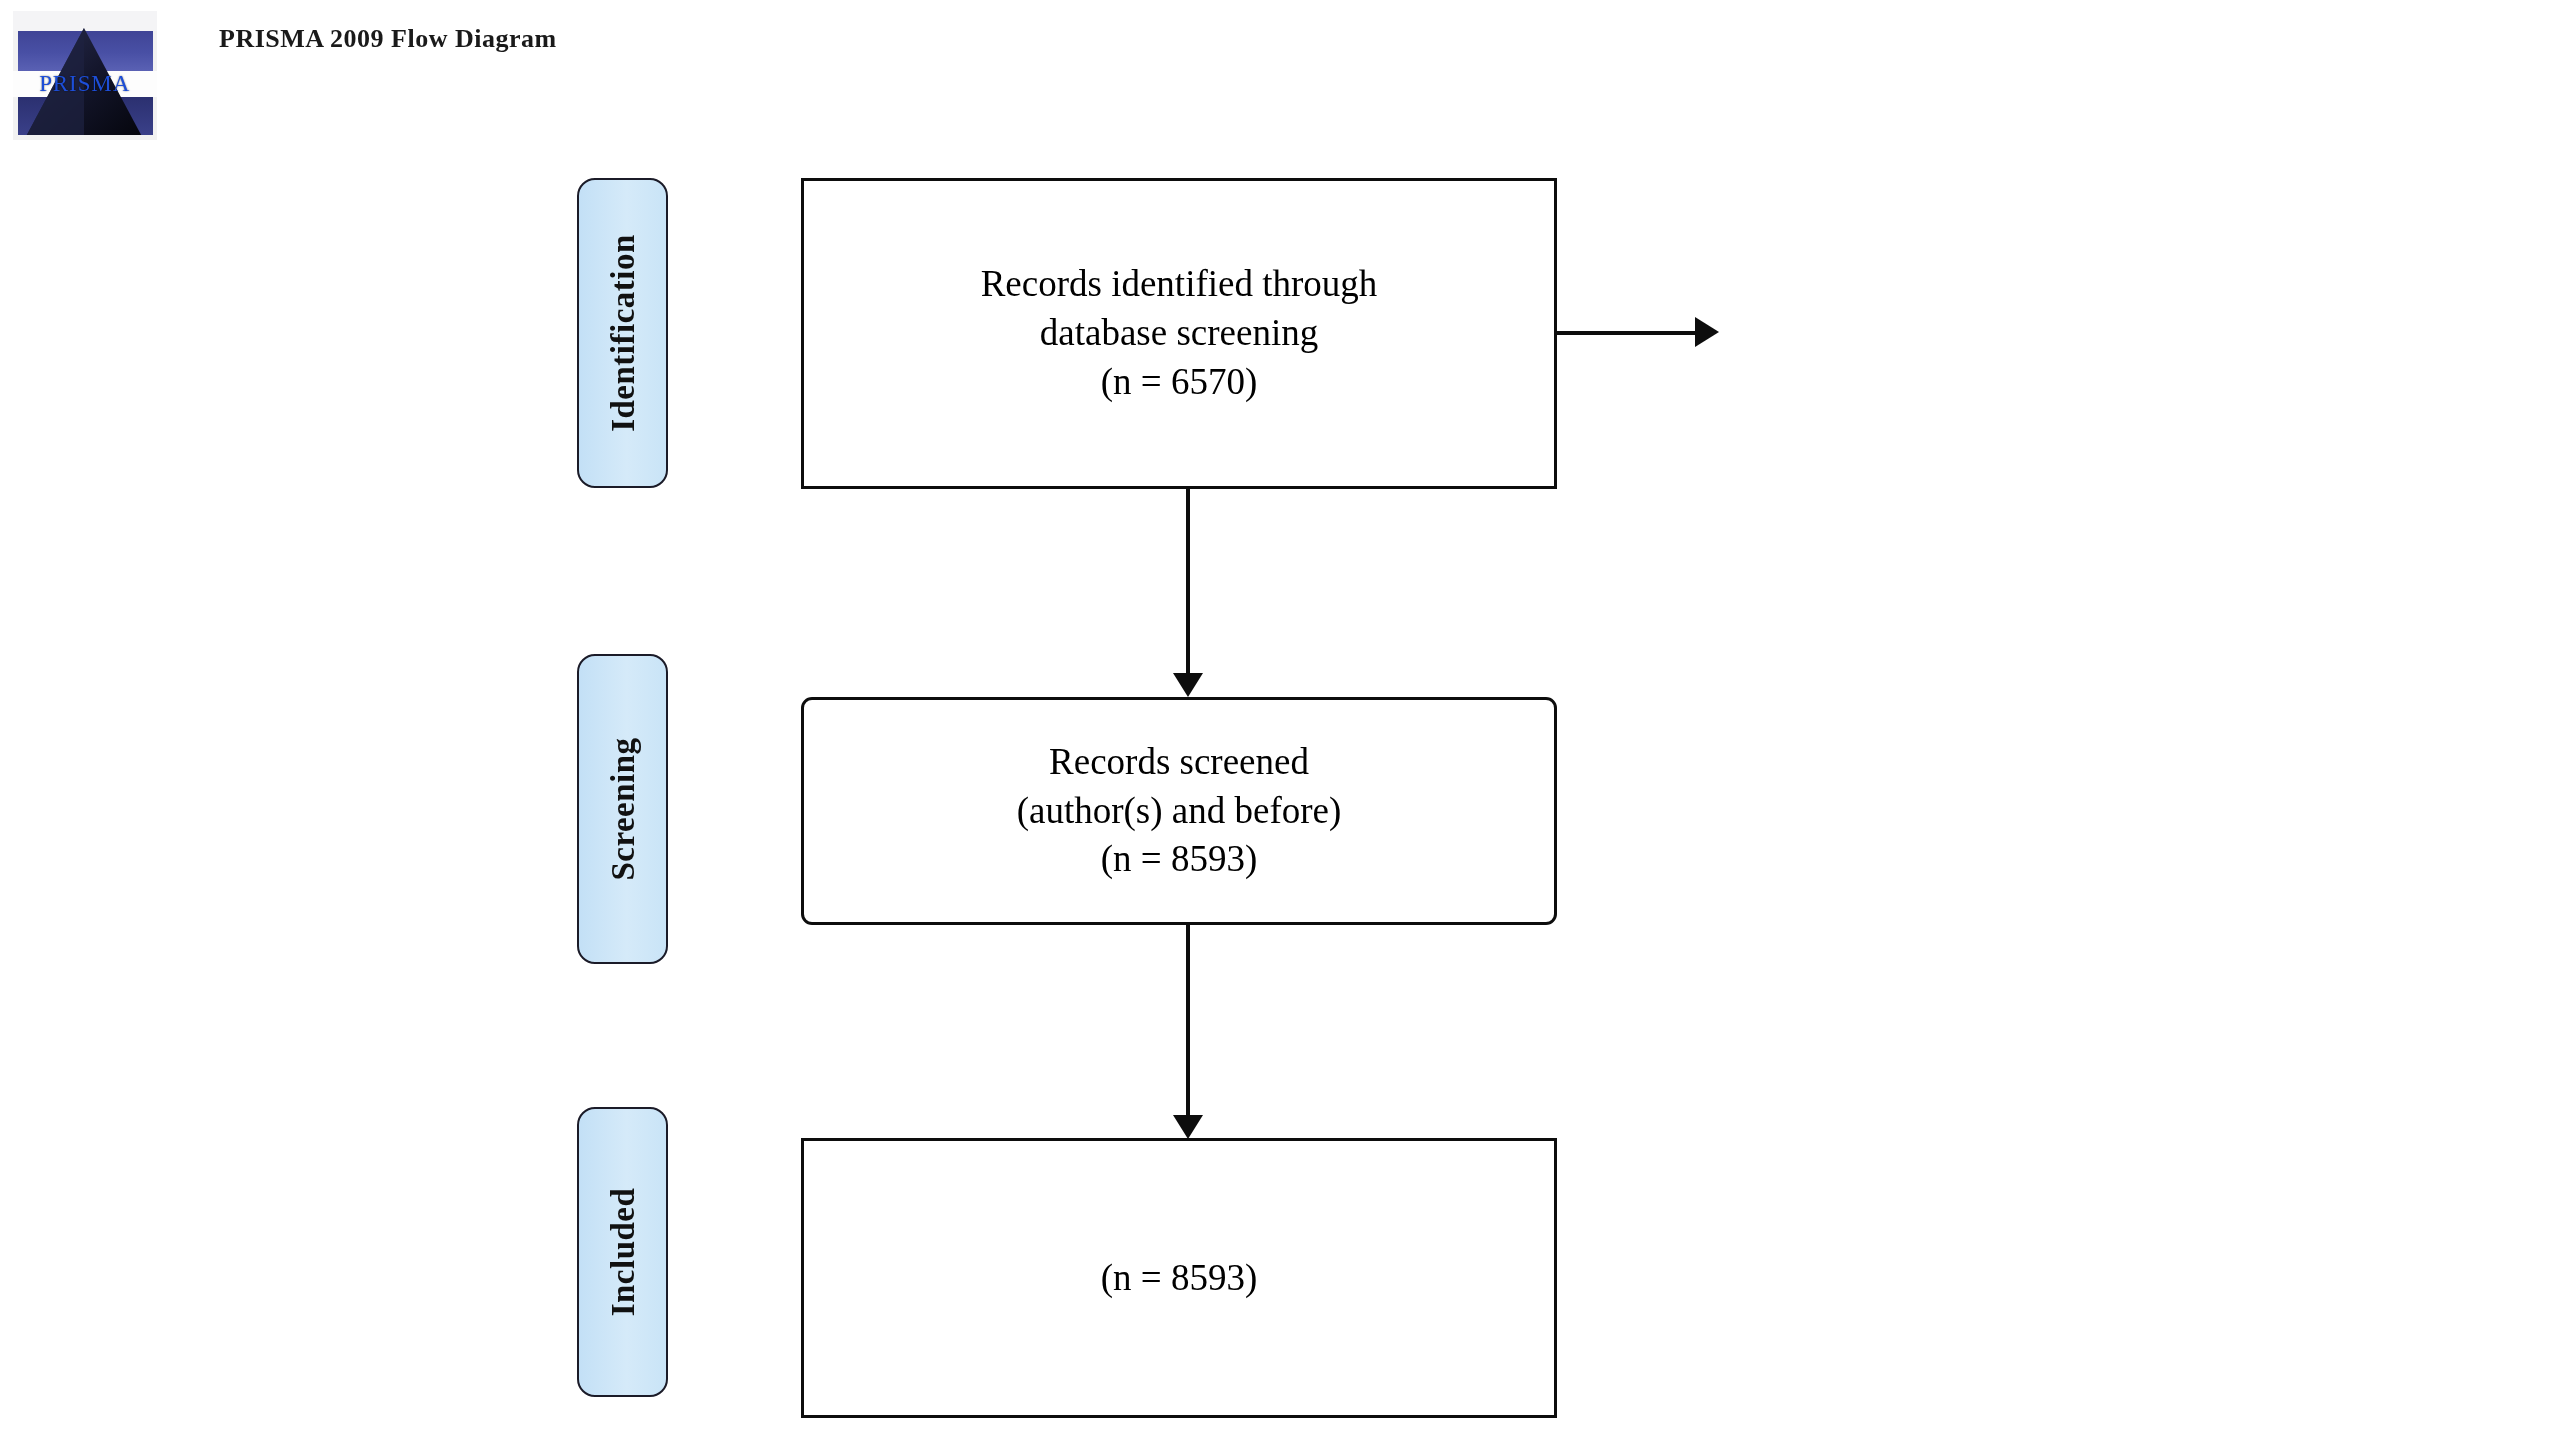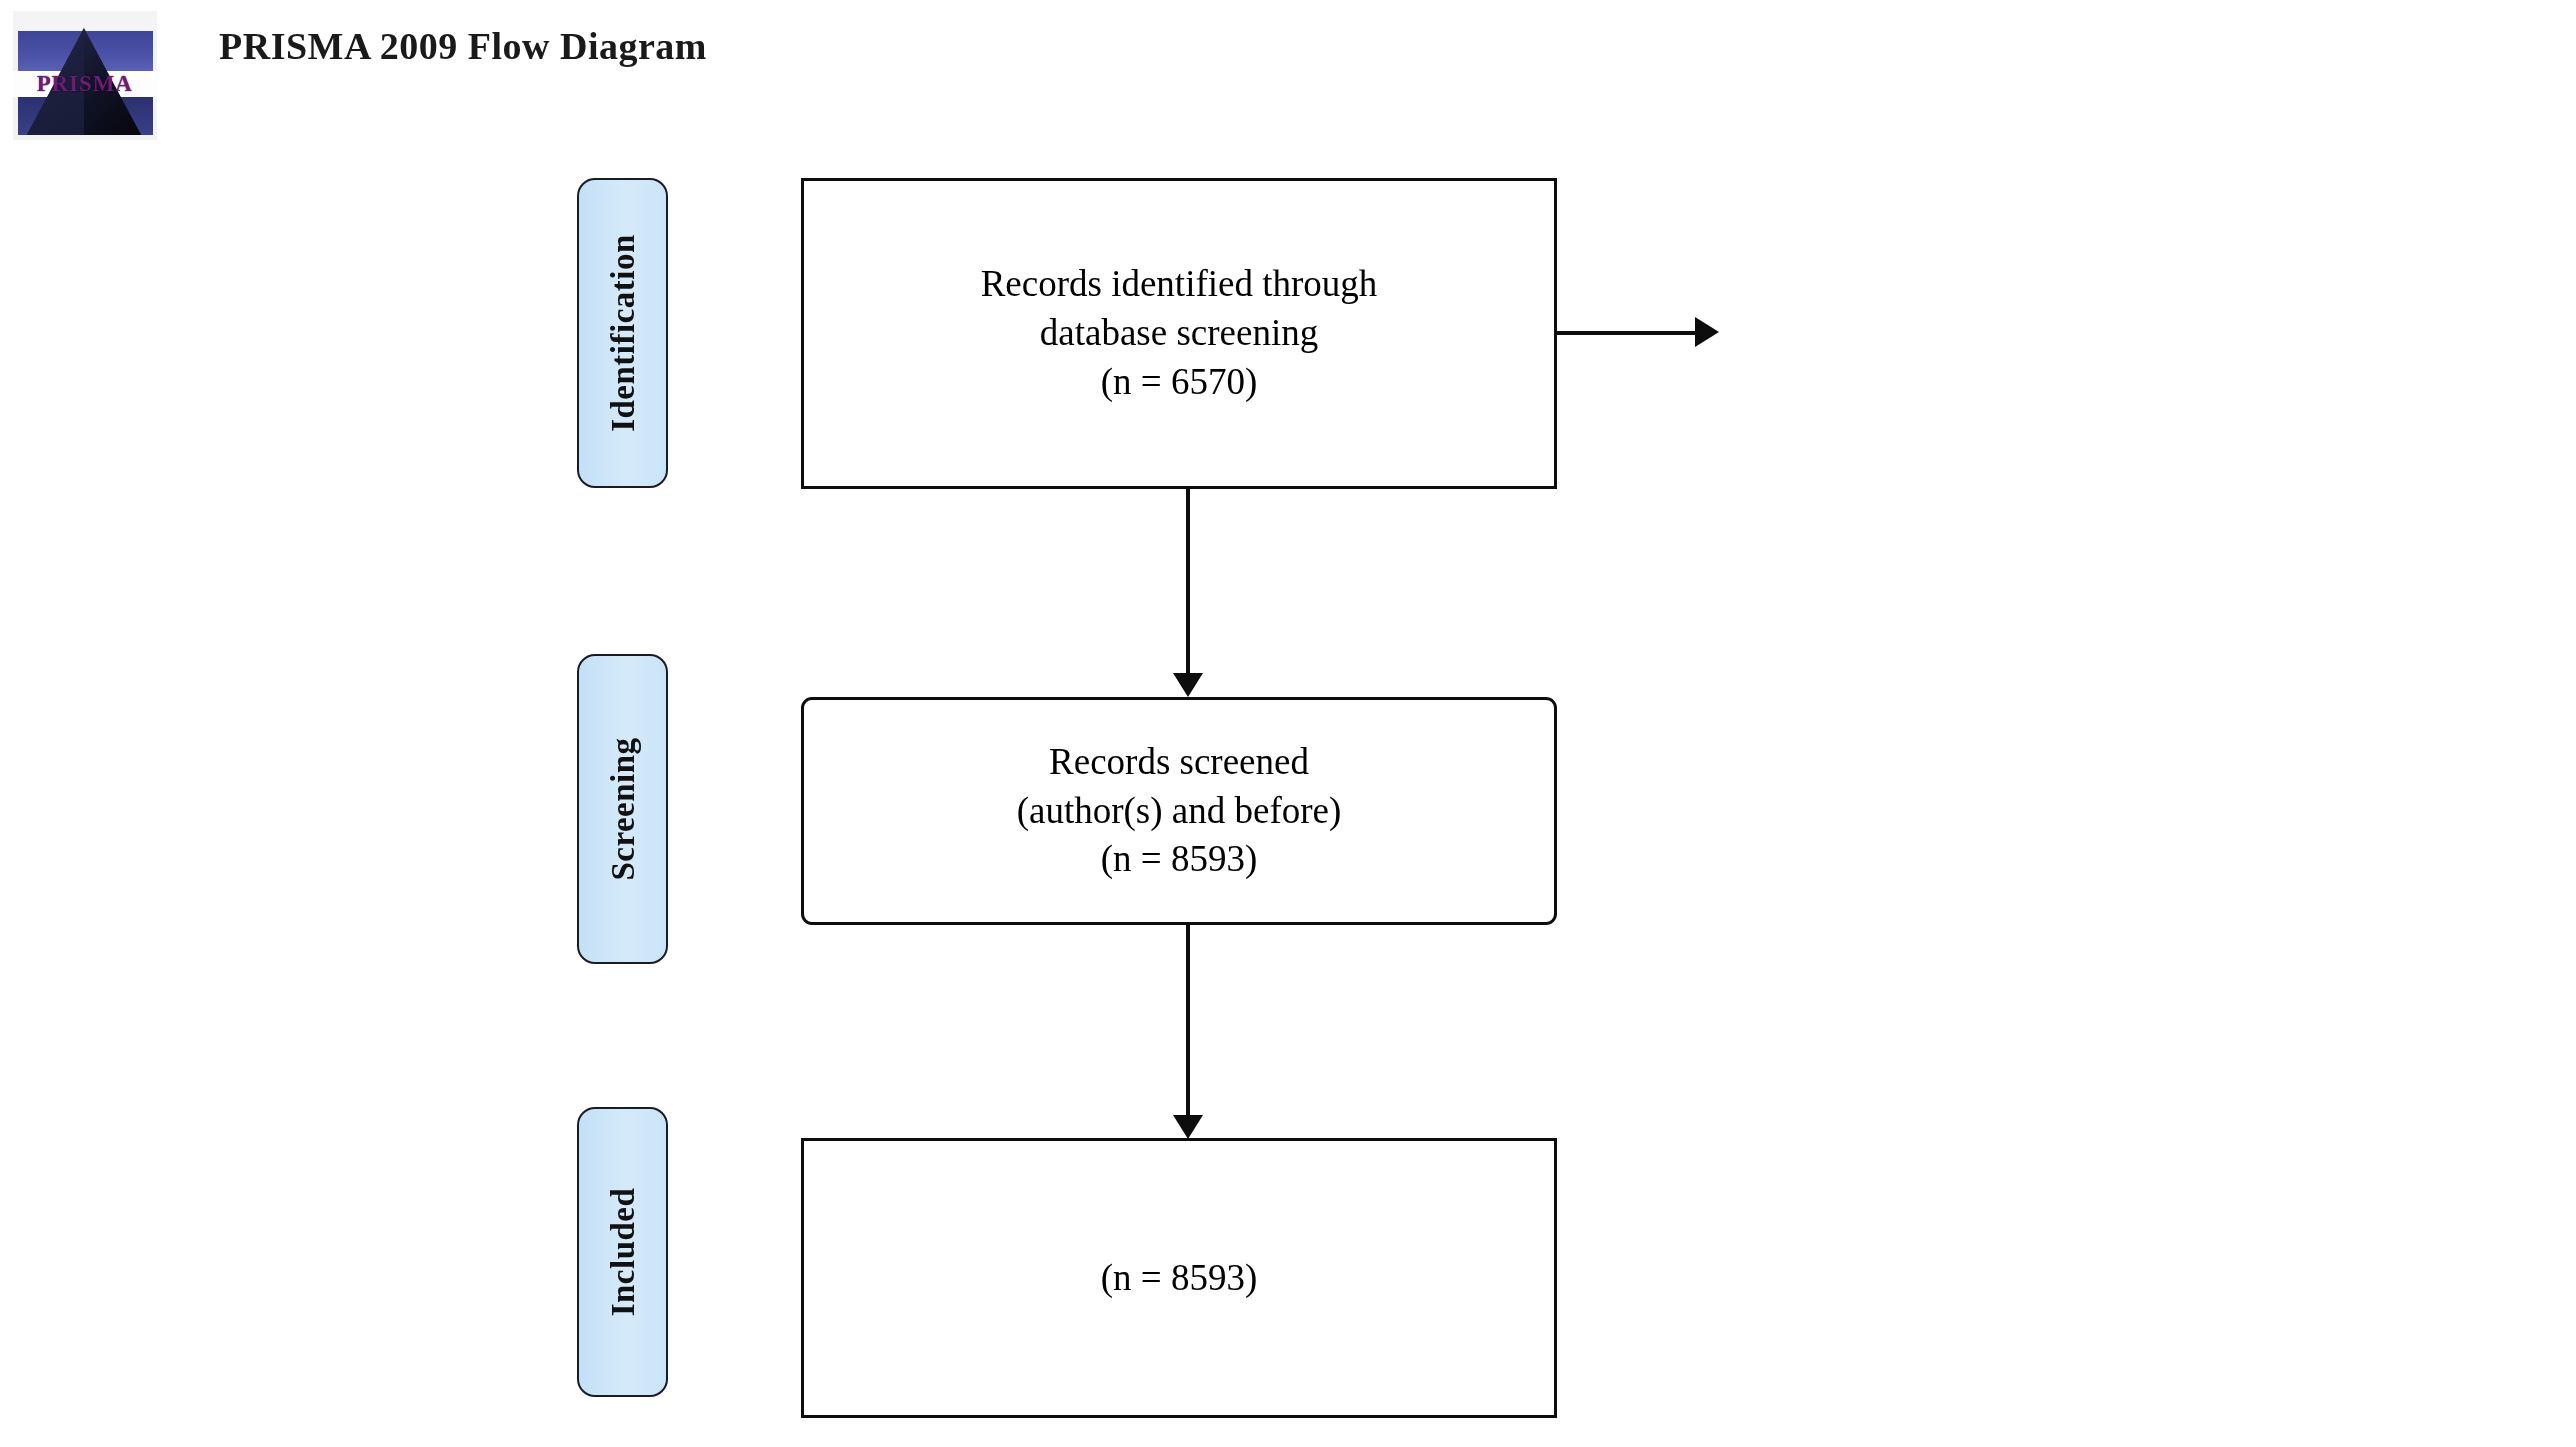--- a/index.html
+++ b/index.html
@@ -72,34 +72,34 @@
   }
   #logo .prisma-word {
     position: absolute;
     left: 0;
     top: 60px;
     width: 144px;
     height: 25.5px;
     line-height: 25.5px;
     text-align: center;
     font-family: "Liberation Serif", "DejaVu Serif", serif;
-    font-weight: bold;
+    font-weight: normal;
     font-size: 23px;
     letter-spacing: 0.9px;
-    color: #701a75;
+    color: #1d4ed8;
     text-shadow: 0 0 1.8px rgba(0,0,0,0.6);
   }
 
   #title {
     position: absolute;
     left: 219px;
     top: 24px;
     font-family: "Liberation Serif", "DejaVu Serif", serif;
     font-weight: bold;
-    font-size: 38px;
+    font-size: 26px;
     letter-spacing: 0.5px;
     color: #1a1a1a;
     white-space: nowrap;
   }
 
   
   .stage-label {
     position: absolute;
     background: #c9e3f7;
     background: linear-gradient(90deg, #c3e0f6 0%, #d5eaf9 55%, #c9e4f7 100%);

